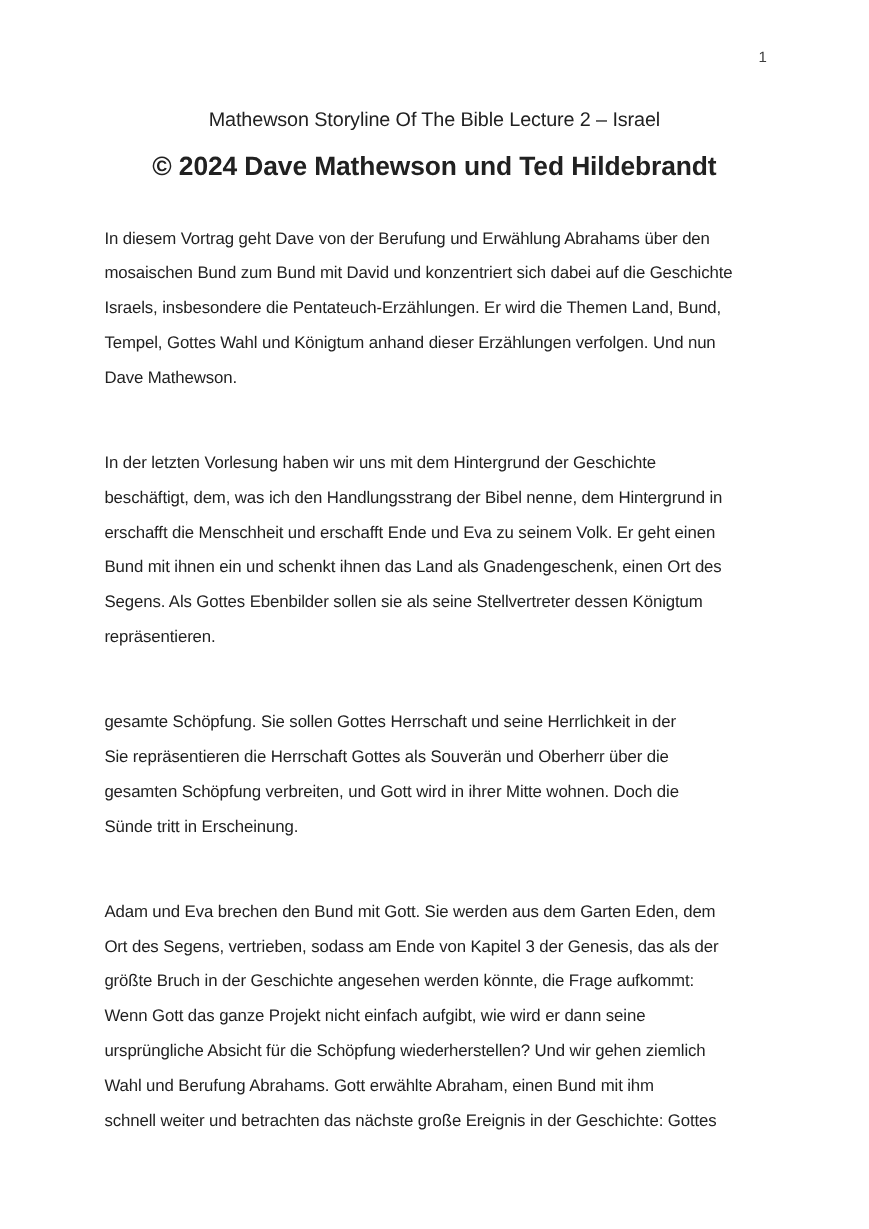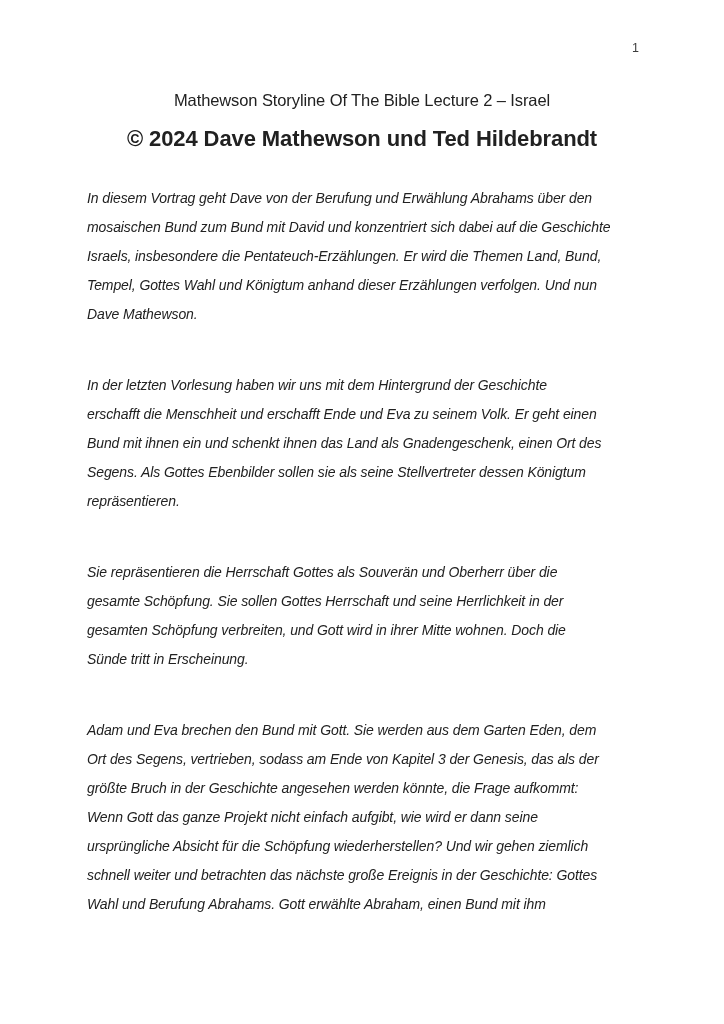--- a/index.html
+++ b/index.html
@@ -57,21 +57,20 @@
   }
   .para + .para {
     margin-top: 42px;
   }
   .line {
     height: 29px;
     line-height: 29px;
     font-size: 14px;
     letter-spacing: -0.1px;
     white-space: nowrap;
-    font-style: italic;
   }
 </style>
 </head>
 <body>
 
 <div class="doc-page">
 
   <div class="page-number">1</div>
 
   <div class="doc-title">Mathewson Storyline Of The Bible Lecture 2 – Israel</div>
@@ -83,37 +82,38 @@
     <div class="para">
       <div class="line">In diesem Vortrag geht Dave von der Berufung und Erwählung Abrahams über den</div>
       <div class="line">mosaischen Bund zum Bund mit David und konzentriert sich dabei auf die Geschichte</div>
       <div class="line">Israels, insbesondere die Pentateuch-Erzählungen. Er wird die Themen Land, Bund,</div>
       <div class="line">Tempel, Gottes Wahl und Königtum anhand dieser Erzählungen verfolgen. Und nun</div>
       <div class="line">Dave Mathewson.</div>
     </div>
 
     <div class="para">
       <div class="line">In der letzten Vorlesung haben wir uns mit dem Hintergrund der Geschichte</div>
+      <div class="line">beschäftigt, dem, was ich den Handlungsstrang der Bibel nenne, dem Hintergrund in</div>
       <div class="line">erschafft die Menschheit und erschafft Ende und Eva zu seinem Volk. Er geht einen</div>
       <div class="line">Bund mit ihnen ein und schenkt ihnen das Land als Gnadengeschenk, einen Ort des</div>
       <div class="line">Segens. Als Gottes Ebenbilder sollen sie als seine Stellvertreter dessen Königtum</div>
       <div class="line">repräsentieren.</div>
     </div>
 
     <div class="para">
+      <div class="line">gesamte Schöpfung. Sie sollen Gottes Herrschaft und seine Herrlichkeit in der</div>
       <div class="line">Sie repräsentieren die Herrschaft Gottes als Souverän und Oberherr über die</div>
-      <div class="line">gesamte Schöpfung. Sie sollen Gottes Herrschaft und seine Herrlichkeit in der</div>
       <div class="line">gesamten Schöpfung verbreiten, und Gott wird in ihrer Mitte wohnen. Doch die</div>
       <div class="line">Sünde tritt in Erscheinung.</div>
     </div>
 
     <div class="para">
       <div class="line">Adam und Eva brechen den Bund mit Gott. Sie werden aus dem Garten Eden, dem</div>
       <div class="line">Ort des Segens, vertrieben, sodass am Ende von Kapitel 3 der Genesis, das als der</div>
       <div class="line">größte Bruch in der Geschichte angesehen werden könnte, die Frage aufkommt:</div>
       <div class="line">Wenn Gott das ganze Projekt nicht einfach aufgibt, wie wird er dann seine</div>
       <div class="line">ursprüngliche Absicht für die Schöpfung wiederherstellen? Und wir gehen ziemlich</div>
+      <div class="line">Wahl und Berufung Abrahams. Gott erwählte Abraham, einen Bund mit ihm</div>
       <div class="line">schnell weiter und betrachten das nächste große Ereignis in der Geschichte: Gottes</div>
-      <div class="line">Wahl und Berufung Abrahams. Gott erwählte Abraham, einen Bund mit ihm</div>
     </div>
 
   </div>
 </div>
 
 </body></html>

